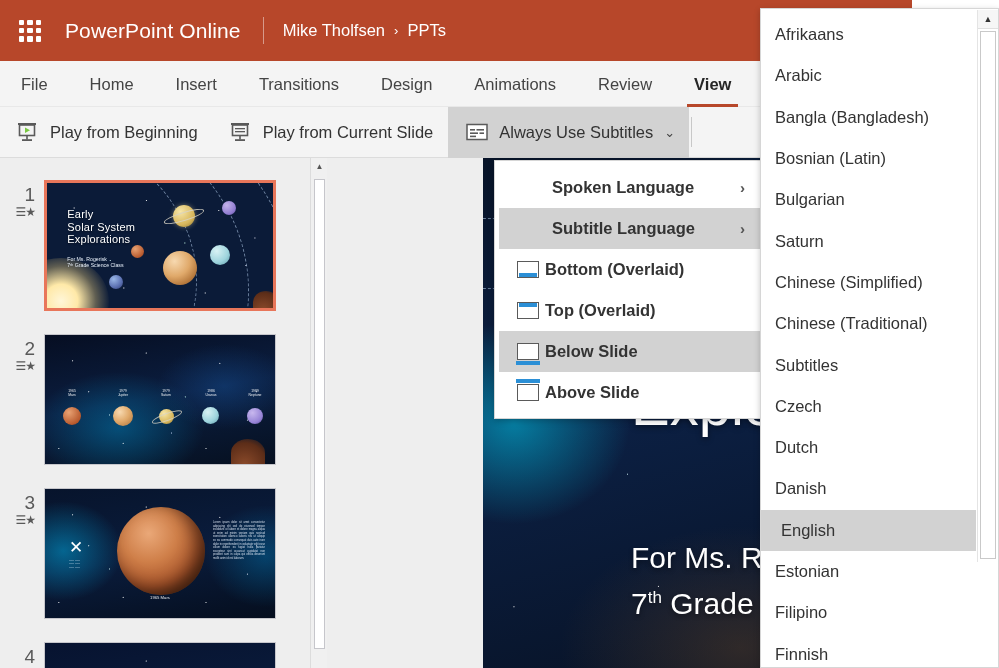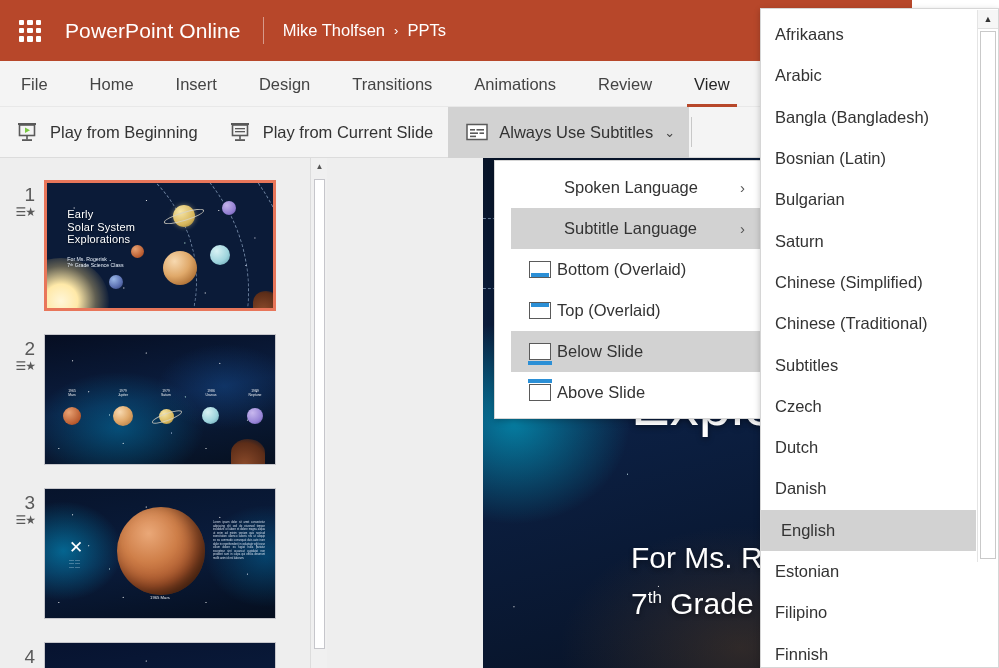--- a/index.html
+++ b/index.html
@@ -39,21 +39,21 @@
   .ribbon-tabs {
     position: absolute; left: 0; top: 61px; width: 999px; height: 46px;
     background: #f4f4f4;
     display: flex; align-items: center;
     border-bottom: 1px solid #e8e8e8;
   }
   .rtab {
     font-size: 16.5px; color: #444444; padding: 0 21px; line-height: 46px;
     white-space: nowrap; cursor: pointer; position: relative; height: 46px;
   }
-  .rtab.active { color: #262626; font-weight: normal; }
+  .rtab.active { color: #262626; font-weight: bold; }
   .rtab.active::after {
     content: ""; position: absolute; left: 14px; right: 14px; bottom: 0;
     height: 3px; background: #b7472a;
   }
 
   
   .ribbon-bar {
     position: absolute; left: 0; top: 107px; width: 999px; height: 51px;
     background: #f4f4f4; border-bottom: 1px solid #dcdcdc;
     display: flex; align-items: center;
@@ -186,22 +186,23 @@
     position: absolute; left: 148px; top: 380px; color: #ffffff;
     font-size: 30px; line-height: 40px; white-space: nowrap;
     text-shadow: 0 2px 5px rgba(0,0,0,.45);
   }
   .ms-sub sup { font-size: 17px; vertical-align: super; }
 
   
   .menu {
     position: absolute; left: 494px; top: 160px; width: 270px;
     background: #ffffff; border: 1px solid #d6d6d6;
-    box-shadow: 0 2px 6px rgba(0,0,0,.22); padding: 6px 0 5px 16px;
+    box-shadow: 0 2px 6px rgba(0,0,0,.22); padding: 6px 0 5px 4px;
     z-index: 40;
+    font-weight: bold;
   }
   .mi {
     height: 41px; display: flex; align-items: center; cursor: pointer;
     font-size: 16.5px; color: #333333; padding-left: 12px; position: relative;
   }
   .mi:hover, .mi.hl { background: #d2d2d2; }
   .mi .mi-icon { width: 34px; display: flex; align-items: center; justify-content: center; }
   .mi .mi-label { flex: 1; }
   .mi.no-icon .mi-label { padding-left: 41px; }
   .mi .submenu-arrow { font-size: 15px; color: #555; padding-right: 18px; }
@@ -262,22 +263,22 @@
     <div class="tb-sep"></div>
     <div class="crumb">Mike Tholfsen</div>
     <div class="crumb-chevron">›</div>
     <div class="crumb">PPTs</div>
   </div>
 
   <div class="ribbon-tabs">
     <div class="rtab">File</div>
     <div class="rtab">Home</div>
     <div class="rtab">Insert</div>
+    <div class="rtab">Transitions</div>
     <div class="rtab">Design</div>
-    <div class="rtab">Transitions</div>
     <div class="rtab">Animations</div>
     <div class="rtab">Review</div>
     <div class="rtab active">View</div>
   </div>
 
   <div class="ribbon-bar">
 
     <div class="rbtn">
       <span class="glyph">
         <svg width="24" height="24" viewBox="0 0 24 24">

